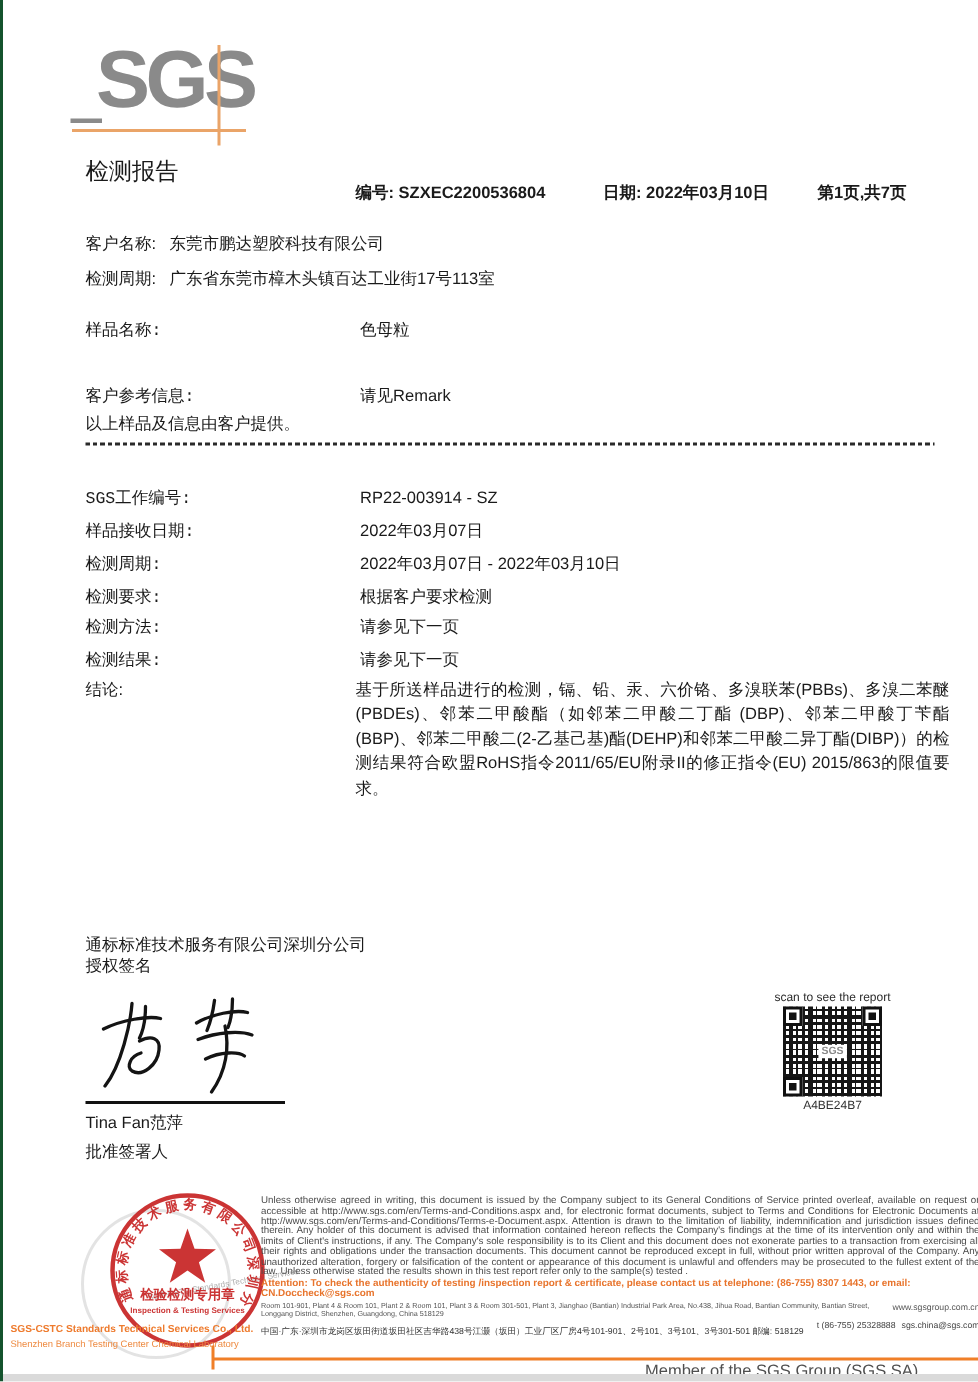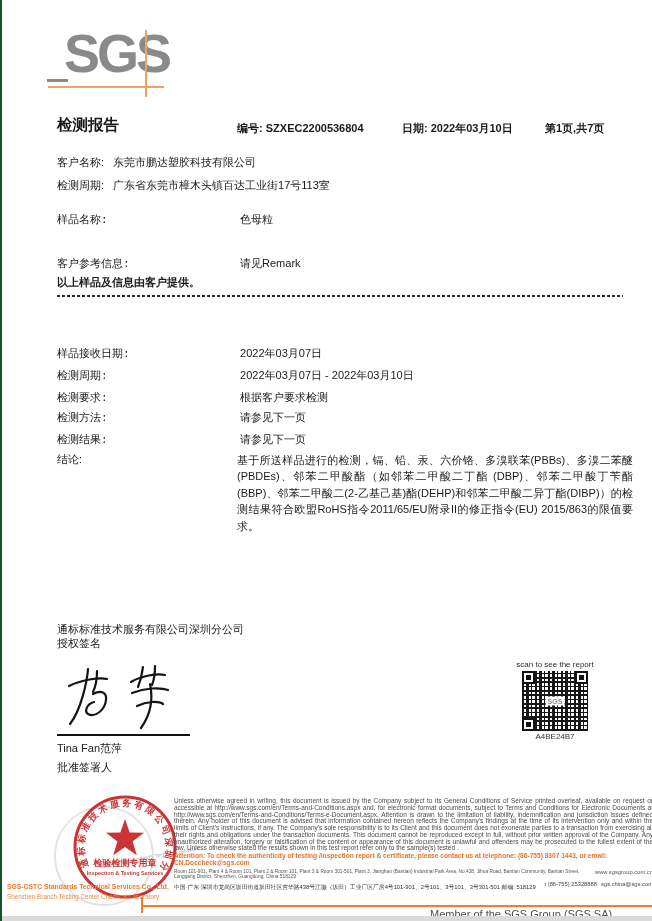--- a/index.html
+++ b/index.html
@@ -9,29 +9,29 @@
     overflow:hidden; border-left:2px solid #14532d; box-sizing:border-box;
   }
   .abs{position:absolute;}
   
   .logo{left:62px; top:24px; font-size:54px; font-weight:700; color:#8a8a8a;
         letter-spacing:-3px; line-height:58px; font-family:"Liberation Sans",sans-serif;}
   .logo-underscore{left:45px; top:79px; width:21px; height:3px; background:#8a8a8a;}
   .logo-hline{left:46px; top:86px; width:116px; height:2px; background:#eaa468;}
   .logo-vline{left:143px; top:30px; width:2px; height:67px; background:#eaa468;}
   
-  .title{left:55px; top:115px; font-size:15.5px; font-weight:700;}
+  .title{left:55px; top:104px; font-size:15.5px; font-weight:400;}
   .hmeta{top:121px; font-size:11px; font-weight:700;}
   .h-no{left:235px;} .h-date{left:400px;} .h-page{left:543px;text-align:center;}
   
   .row{position:absolute; left:55px; font-size:11px; white-space:nowrap;}
   .row .lbl{display:inline-block;}
   .row.narrow .lbl{width:53px;}
   .row.wide .lbl{width:180px;font-family:Liberation Mono, monospace;}
-  .note{left:55px; font-size:11px;font-weight:bold;}
+  .note{left:55px; font-size:11px;}
   .dash-sep{left:55px; top:295px; width:566px; height:2px;
     background:repeating-linear-gradient(90deg,#2a2a2a 0 3px,transparent 3px 5px);}
   
   .conclusion-lbl{left:55px; top:452px; font-size:11px;}
   .conclusion-txt{left:235px; top:452px; width:396px; font-size:11px; line-height:16.4px; text-align:justify;}
   
   .sig-company{left:55px; top:622px; font-size:11px;}
   .sig-auth{left:55px; top:636px; font-size:11px;}
   .sig-svg{left:55px; top:662px;}
   .sig-line{left:55px; top:734px; width:133px; height:2px; background:#111;}
@@ -107,20 +107,24 @@
     <span>色母粒</span>
   </div>
   <div class="row wide" style="top:256px">
     <span class="lbl">客户参考信息:</span>
     <span>请见Remark</span>
   </div>
   <div class="abs note" style="top:275px">以上样品及信息由客户提供。</div>
 
   <div class="abs dash-sep"></div>
 
+  <div class="row wide" style="top:324px">
+    <span class="lbl">SGS工作编号:</span>
+    <span>RP22-003914 - SZ</span>
+  </div>
   <div class="row wide" style="top:346px">
     <span class="lbl">样品接收日期:</span>
     <span>2022年03月07日</span>
   </div>
   <div class="row wide" style="top:368px">
     <span class="lbl">检测周期:</span>
     <span>2022年03月07日 - 2022年03月10日</span>
   </div>
   <div class="row wide" style="top:410px">
     <span class="lbl">检测方法:</span>

